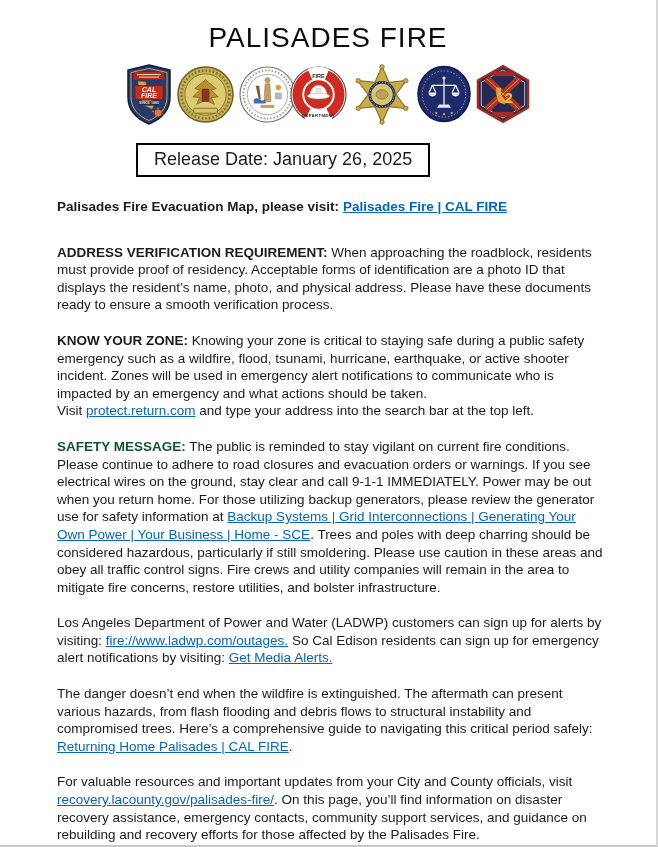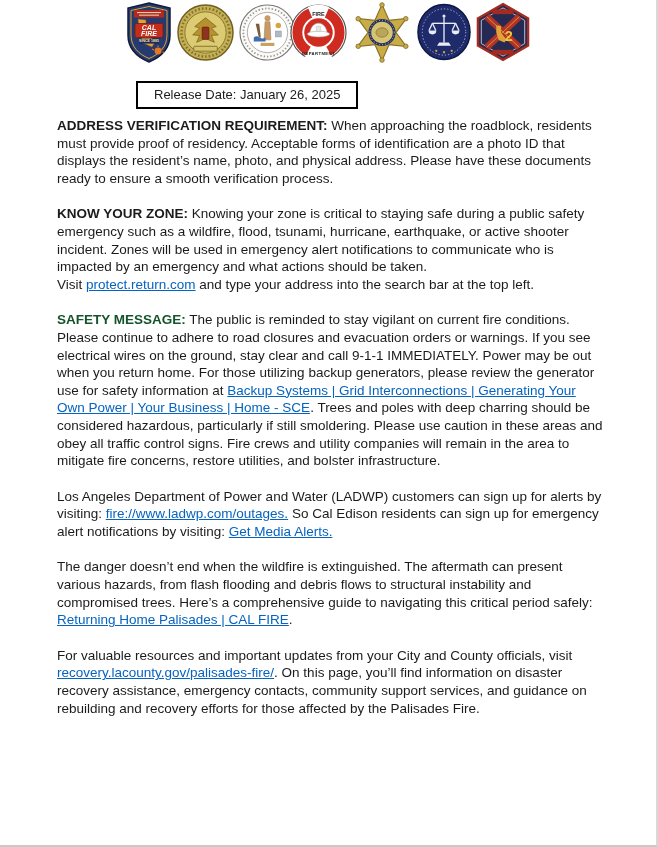--- a/index.html
+++ b/index.html
@@ -25,36 +25,37 @@
   .imt-num  { font-size:15px; font-weight:bold; fill:#f0c33c; }
 
   .boxes { display:flex; align-items:flex-start; margin:11px 0 0 78px; }
   .contact-box {
     border:2px solid #000; padding:2px 9px 4px;
     display:grid; grid-template-columns:max-content auto; column-gap:6px;
     font-size:13.5px; line-height:17.5px; min-width:200px;
   }
   .release-box {
     margin-left:58px; margin-top:6px; border:2px solid #000;
-    padding:4px 16px 5px; font-size:13px; white-space:nowrap;
+    padding:4px 16px 5px; font-size:18px; white-space:nowrap;
   }
 
   .content { width:546px; margin:0 0 0 57px; font-size:13.5px; line-height:17.6px; }
   .evac { margin:21px 0 28px; font-weight:bold; }
   p.para { margin:8px 0 18px; }
   .lbl { font-weight:bold; }
   .red { color:#14532d; font-weight:bold; }
   a.doclink { color:#0563C1; text-decoration:underline; cursor:pointer; }
   .evac a.doclink { font-weight:bold; }
 </style>
 </head>
 <body>
 
 <div class="page">
 
+  <h1 class="title">PALISADES FIRE</h1>
 
   <div class="logos">
 
     <svg class="logo" width="46" height="61" viewBox="0 0 46 61">
       <path d="M23 1 L44 6 V33 C44 47 35 55 23 60 C11 55 2 47 2 33 V6 Z" fill="#253a6e" stroke="#101c3c" stroke-width="1.5"></path>
       <path d="M23 4.5 L41 8.5 V32.5 C41 45 33.5 52 23 56.5 C12.5 52 5 45 5 32.5 V8.5 Z" fill="none" stroke="#d9a43c" stroke-width="1"></path>
       <path d="M8 8 h30 v7.5 h-30 z" fill="#b32a1c"></path>
       <rect x="11" y="10" width="24" height="1.1" fill="#f5e6c8" opacity=".85"></rect>
       <rect x="13" y="12.6" width="20" height="1.1" fill="#f5e6c8" opacity=".85"></rect>
       <path d="M12 17 l8 1 v11 l9 11 -3 5 -9 -4 -4 -12 z" fill="#e3a33b" stroke="#8a5a20" stroke-width=".6"></path>
@@ -161,20 +162,21 @@
   </div>
 
   <div class="boxes">
     <div class="release-box">
       <span>Release Date: January 26, 2025</span>
     </div>
   </div>
 
   <div class="content">
 
+    <p class="evac"><span>Palisades Fire Evacuation Map, please visit: </span><a class="doclink">Palisades Fire | CAL FIRE</a></p>
 
     <p class="para"><span class="lbl">ADDRESS VERIFICATION REQUIREMENT:</span><span> When approaching the roadblock, residents must provide proof of residency. Acceptable forms of identification are a photo ID that displays the resident’s name, photo, and physical address. Please have these documents ready to ensure a smooth verification process.</span></p>
 
     <p class="para"><span class="lbl">KNOW YOUR ZONE:</span><span> Knowing your zone is critical to staying safe during a public safety emergency such as a wildfire, flood, tsunami, hurricane, earthquake, or active shooter incident. Zones will be used in emergency alert notifications to communicate who is impacted by an emergency and what actions should be taken.</span><br>
       <span>Visit </span><a class="doclink">protect.return.com</a><span> and type your address into the search bar at the top left.</span></p>
 
     <p class="para"><span class="red">SAFETY MESSAGE:</span><span>  The public is reminded to stay vigilant on current fire conditions.  Please continue to adhere to road closures and evacuation orders or warnings.  If you see electrical wires on the ground, stay clear and call 9-1-1 IMMEDIATELY.  Power may be out when you return home.  For those utilizing backup generators, please review the generator use for safety information at </span><a class="doclink">Backup Systems | Grid Interconnections | Generating Your Own Power | Your Business | Home - SCE</a><span>. Trees and poles with deep charring should be considered hazardous, particularly if still smoldering.  Please use caution in these areas and obey all traffic control signs. Fire crews and utility companies will remain in the area to mitigate fire concerns, restore utilities, and bolster infrastructure.</span></p>
 
     <p class="para"><span>Los Angeles Department of Power and Water (LADWP) customers can sign up for alerts by visiting: </span><a class="doclink">fire://www.ladwp.com/outages.</a><span> So Cal Edison residents can sign up for emergency alert notifications by visiting: </span><a class="doclink">Get Media Alerts.</a></p>
 

